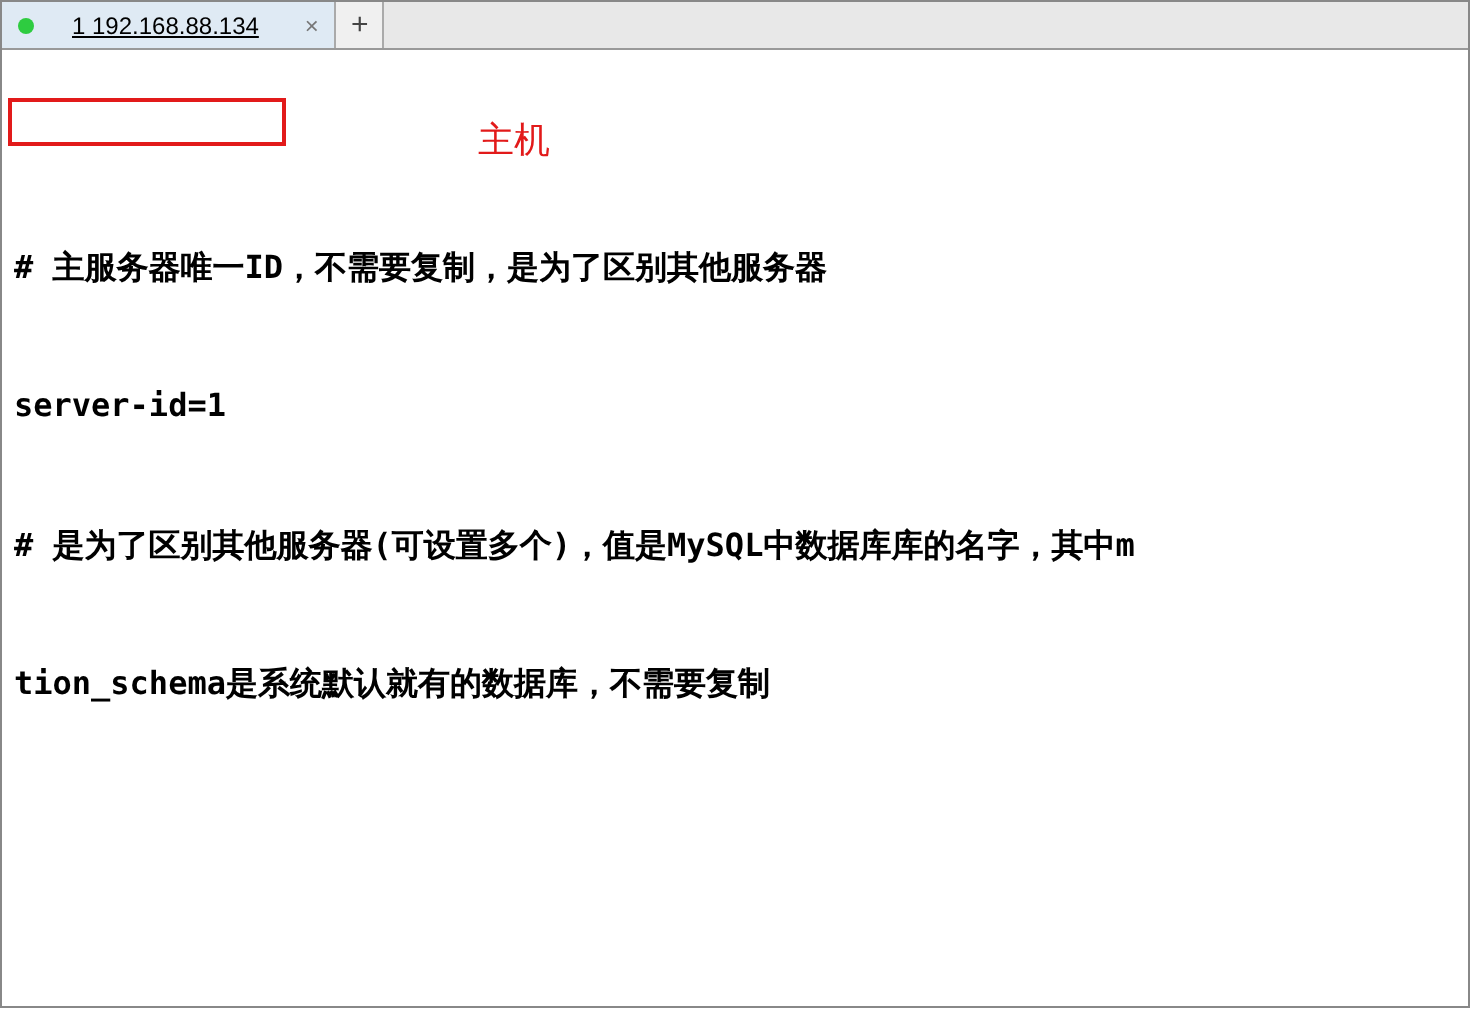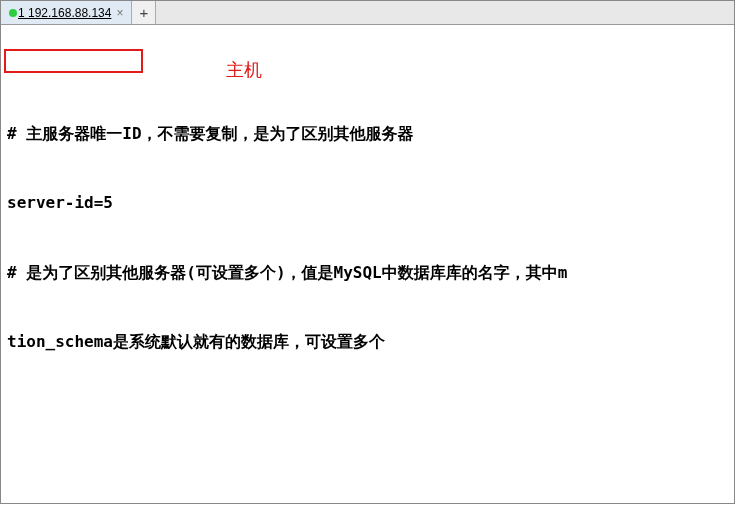--- a/index.html
+++ b/index.html
@@ -16,21 +16,21 @@
     .tabbar {
       display: flex;
       align-items: stretch;
       background: #e8e8e8;
       border-bottom: 1px solid #999;
       height: 24px;
     }
     .tab {
       display: flex;
       align-items: center;
-      gap: 1px;
+      gap: 19px;
       padding: 0 8px;
       font-size: 12px;
       font-family: Arial, sans-serif;
       border-right: 1px solid #aaa;
       cursor: pointer;
       justify-content: center;
     }
     .tab.active1 { background: #dfeaf4; }
     .dot {
       width: 8px; height: 8px; border-radius: 50%;
@@ -64,41 +64,42 @@
       position: absolute;
       border: 2px solid #e21a1a;
       pointer-events: none;
     }
     .red-label {
       position: absolute;
       color: #e21a1a;
       font-weight: normal;
       font-family: "SimSun", serif;
       font-size: 18px;
+      margin-left: 13px;
     }
   </style>
 </head>
 <body>
 
 <div class="window">
   <div class="tabbar">
     <div class="tab active1">
       <span class="dot dot-green"></span>
       <span><span class="underline">1 192.168.88.134</span></span>
       <span class="close">×</span>
     </div>
     <div class="newtab">
       <span>+</span>
     </div>
   </div>
   <div class="content">
     <div class="hl-box" style="left:3px; top:24px; width:139px; height:24px;"></div>
     <div class="red-label" style="left:225px; top:32px;">主机</div>
     <span class="line"># 主服务器唯一ID，不需要复制，是为了区别其他服务器</span>
-    <span class="line">server-id=5</span>
+    <span class="line">server-id=1</span>
     <span class="line"># 是为了区别其他服务器(可设置多个)，值是MySQL中数据库库的名字，其中m</span>
-    <span class="line">tion_schema是系统默认就有的数据库，可设置多个</span>
+    <span class="line">tion_schema是系统默认就有的数据库，不需要复制</span>
     
     
     
     
   </div>
 </div>
 
 </body></html>

